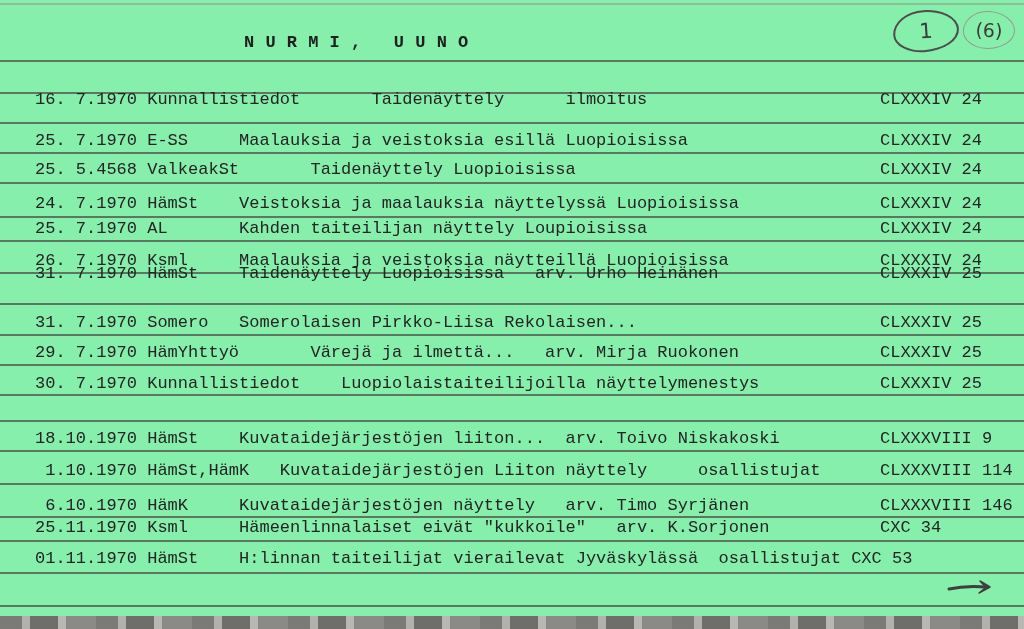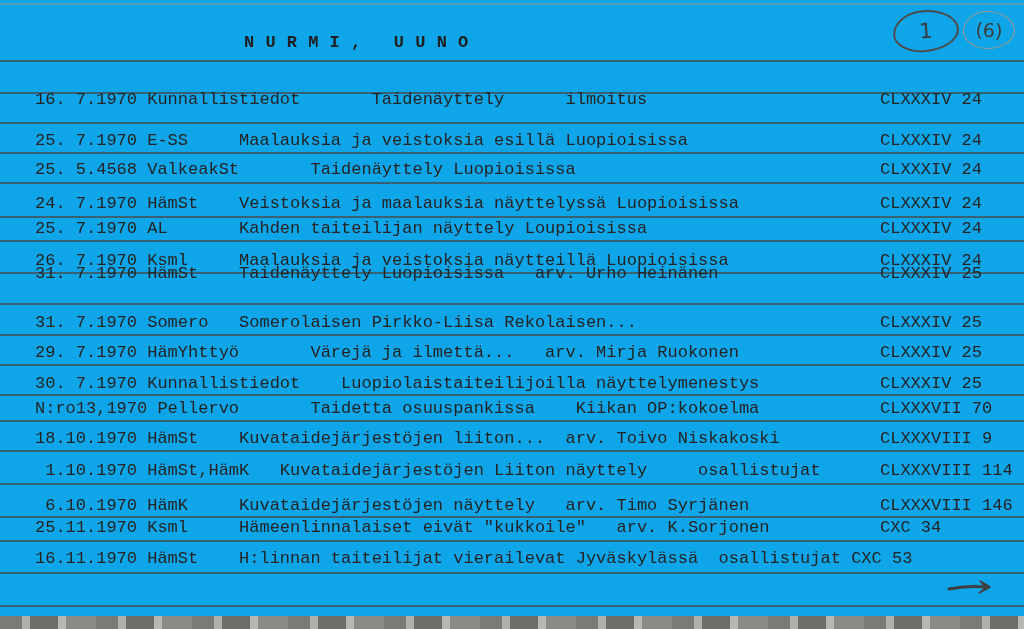--- a/index.html
+++ b/index.html
@@ -5,21 +5,21 @@
   html,body{margin:0;padding:0;}
   body{
     width:1024px;height:629px;
     background:#eeede9;
     font-family:"Liberation Mono","DejaVu Sans Mono",monospace;
     overflow:hidden;
   }
   .card{
     position:relative;
     width:1024px;height:629px;
-    background:#0ea5e9;
+    background:#86efac;
     color:#262626;
   }
   .rule{
     position:absolute;left:0;width:1024px;height:2px;
     background:rgba(74,72,66,0.72);
   }
   .rule.light{background:rgba(150,148,140,0.55);height:2px;}
   .card-title{
     position:absolute;left:244px;top:33px;
     font-size:17px;font-weight:bold;letter-spacing:0.5px;
@@ -138,42 +138,38 @@
     <span class="ref">CLXXXIV 25</span>
   </div>
   <div class="row" style="top:343px">
     <span class="left">29. 7.1970 HämYhttyö       Värejä ja ilmettä...   arv. Mirja Ruokonen</span>
     <span class="ref">CLXXXIV 25</span>
   </div>
   <div class="row" style="top:374px">
     <span class="left">30. 7.1970 Kunnallistiedot    Luopiolaistaiteilijoilla näyttelymenestys</span>
     <span class="ref">CLXXXIV 25</span>
   </div>
-  <div class="row" style="top:399px">
-    <span class="left">N:ro13,1970 Pellervo       Taidetta osuuspankissa    Kiikan OP:kokoelma</span>
-    <span class="ref">CLXXXVII 70</span>
-  </div>
   <div class="row" style="top:429px">
     <span class="left">18.10.1970 HämSt    Kuvataidejärjestöjen liiton...  arv. Toivo Niskakoski</span>
     <span class="ref">CLXXXVIII 9</span>
   </div>
   <div class="row" style="top:461px">
     <span class="left"> 1.10.1970 HämSt,HämK   Kuvataidejärjestöjen Liiton näyttely     osallistujat</span>
     <span class="ref">CLXXXVIII 114</span>
   </div>
   <div class="row" style="top:496px">
     <span class="left"> 6.10.1970 HämK     Kuvataidejärjestöjen näyttely   arv. Timo Syrjänen</span>
     <span class="ref">CLXXXVIII 146</span>
   </div>
   <div class="row" style="top:518px">
     <span class="left">25.11.1970 Ksml     Hämeenlinnalaiset eivät "kukkoile"   arv. K.Sorjonen</span>
     <span class="ref">CXC 34</span>
   </div>
   <div class="row" style="top:549px">
-    <span class="left">16.11.1970 HämSt    H:linnan taiteilijat vierailevat Jyväskylässä  osallistujat CXC 53</span>
+    <span class="left">01.11.1970 HämSt    H:linnan taiteilijat vierailevat Jyväskylässä  osallistujat CXC 53</span>
     <span class="ref"></span>
   </div>
 
   <svg class="arrow-mark" viewBox="0 0 52 26" xmlns="http://www.w3.org/2000/svg">
     <path d="M3 15 C 14 12.5, 30 12, 42 13.2" stroke="#3f3f3f" stroke-width="3" fill="none" stroke-linecap="round"></path>
     <path d="M34 7 L 44 13 L 33 19 L 40 13.4 Z" fill="#3f3f3f" stroke="#3f3f3f" stroke-width="1.5" stroke-linejoin="round"></path>
   </svg>
 
   <div class="bottom-band"></div>
 

